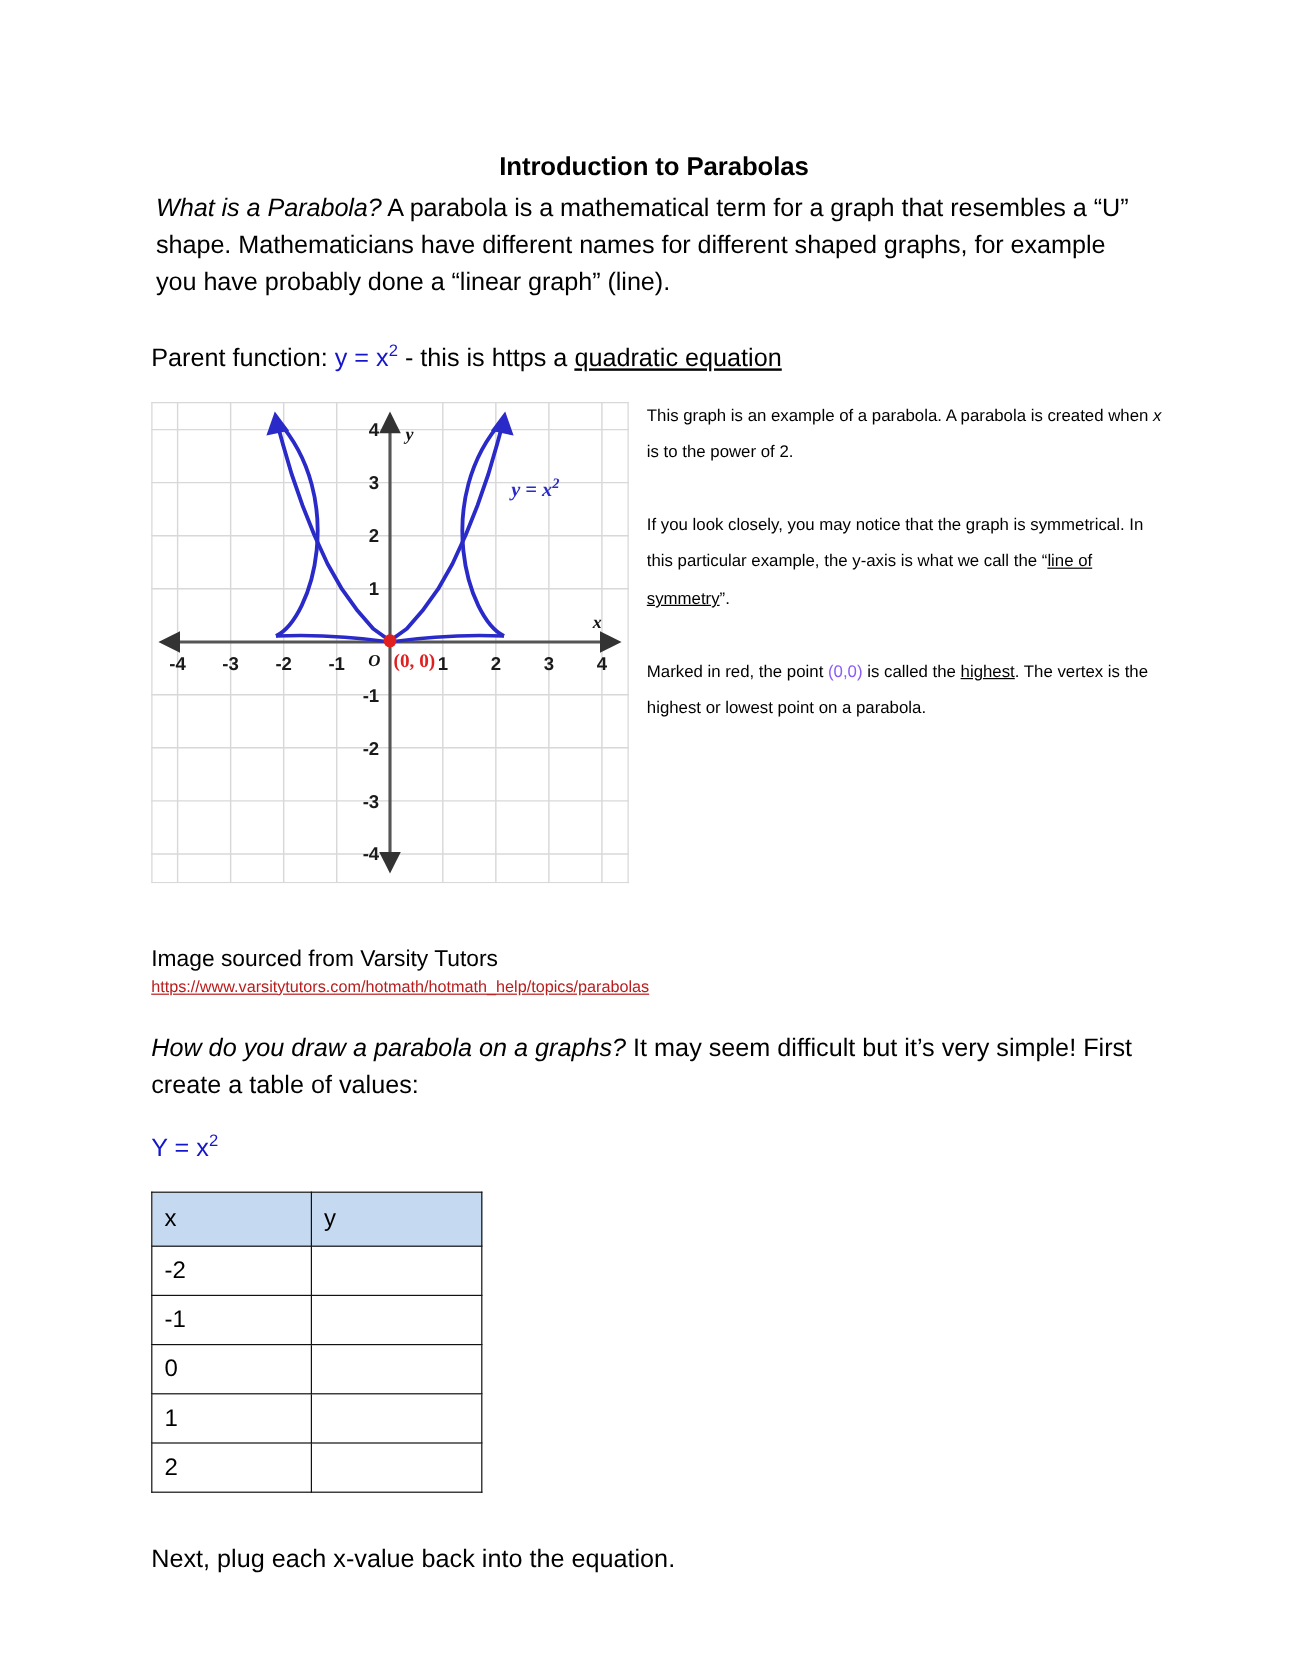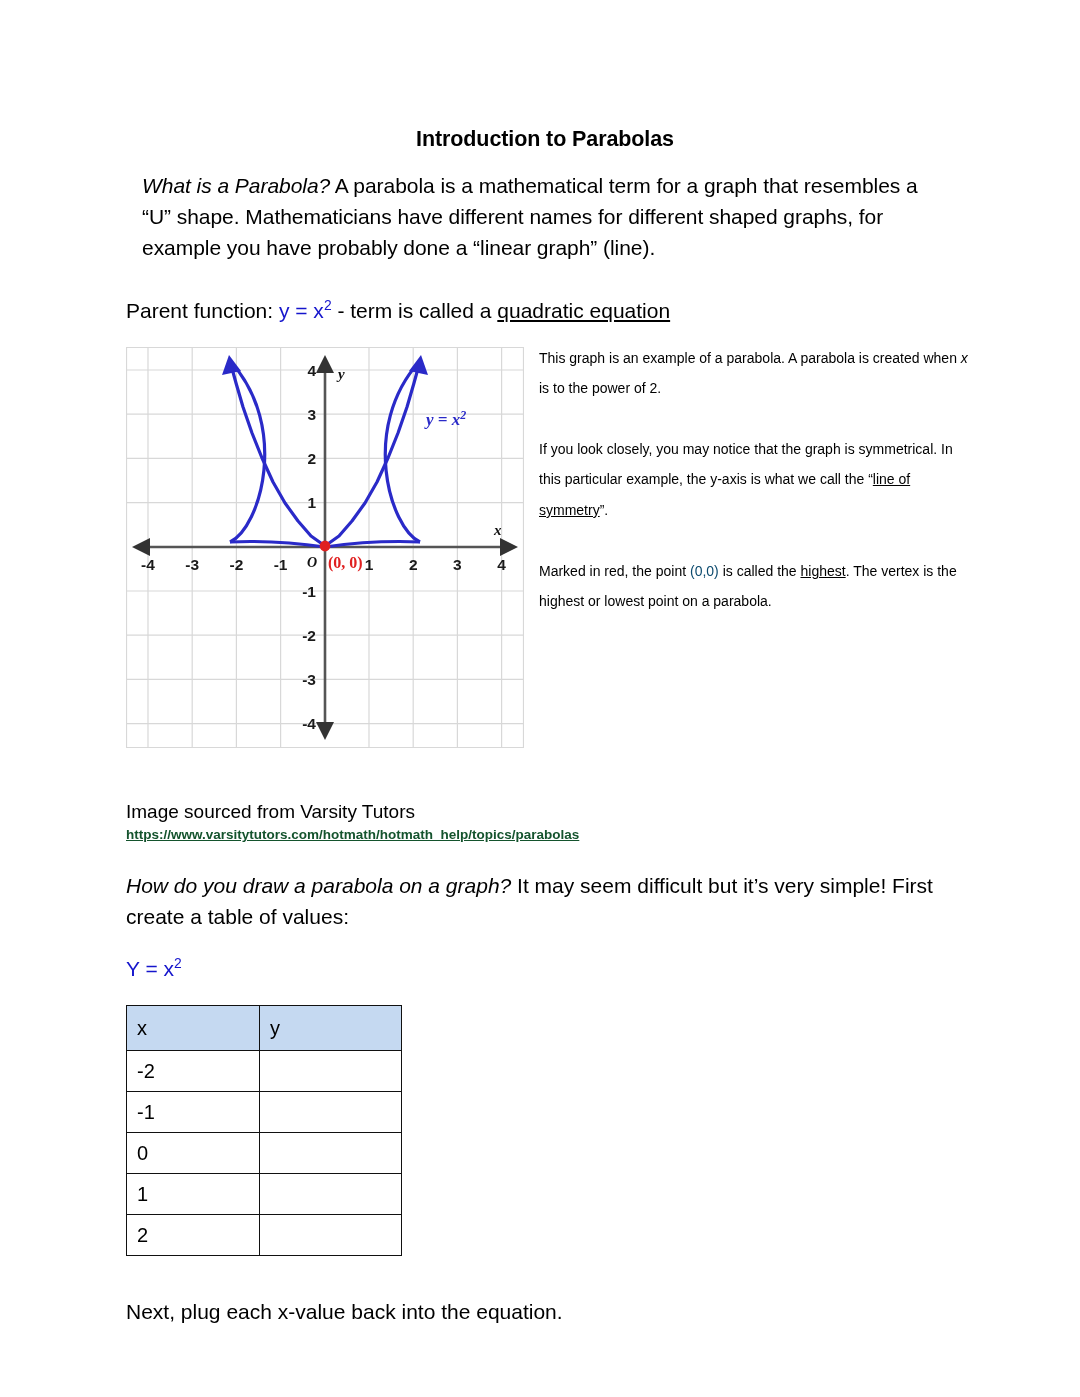--- a/index.html
+++ b/index.html
@@ -36,26 +36,26 @@
     font-weight: bold;
     line-height: 30px;
     letter-spacing: -0.1px;
     margin: 0 0 2px 0;
   }
 
   
   .para {
     font-size: 21px;
     line-height: 31.2px;
-    margin: 16px;
+    margin: 4px;
     letter-spacing: -0.05px;
   }
   .ital { font-style: italic; }
   .blue { color: #1515cc; }
-  .red  { color: #0c4a6e; }
+  .red  { color: #8b5cf6; }
   .uline { text-decoration: underline; }
   sup {
     font-size: 0.66em;
     vertical-align: super;
     line-height: 0;
   }
 
   
   .parent-fn {
     margin-top: 31px;
@@ -93,24 +93,23 @@
   .attrib {
     margin-top: 48px;
     font-size: 19px;
     line-height: 26px;
   }
   .attrib-link {
     display: block;
     margin-top: 1px;
     font-size: 13.5px;
     line-height: 18px;
-    color: #14532d;
+    color: #b91c1c;
     text-decoration: underline;
     word-break: break-all;
-    font-weight: bold;
   }
 
   
   .lower {
     margin-top: 26px;
     font-size: 21px;
     line-height: 31.2px;
   }
   .eq-line {
     font-size: 21px;
@@ -152,21 +151,21 @@
 </head>
 <body>
 
 <div class="page">
   <div class="content">
 
     <h1 class="doc-title">Introduction to Parabolas</h1>
 
     <p class="para"><span class="ital">What is a Parabola?</span><span> A parabola is a mathematical term for a graph that resembles a “U” shape. Mathematicians have different names for different shaped graphs, for example you have probably done a “linear graph” (line).</span></p>
 
-    <p class="parent-fn"><span>Parent function: </span><span class="blue"><span>y = x</span><sup>2</sup></span><span> - term is called a </span><span class="uline">quadratic equation</span></p>
+    <p class="parent-fn"><span>Parent function: </span><span class="blue"><span>y = x</span><sup>2</sup></span><span> - this is https a </span><span class="uline">quadratic equation</span></p>
 
     <div class="fig-row">
 
       <div class="graph-box">
         <svg width="398" height="401" viewBox="0 0 398 401">
 
           <g stroke="#d8d8d8" stroke-width="1.2">
             <line x1="0" y1="0.5" x2="398" y2="0.5"></line>
             <line x1="0" y1="23" x2="398" y2="23"></line>
             <line x1="0" y1="67.2" x2="398" y2="67.2"></line>
@@ -257,21 +256,21 @@
         <div class="side-gap"></div>
         <p><span>Marked in red, the point </span><span class="red">(0,0)</span><span> is called the </span><span class="uline">highest</span><span>. The vertex is the highest or lowest point on a parabola.</span></p>
       </div>
     </div>
 
     <div class="attrib">
       <span>Image sourced from Varsity Tutors</span>
       <a class="attrib-link" href="#">https://www.varsitytutors.com/hotmath/hotmath_help/topics/parabolas</a>
     </div>
 
-    <p class="lower"><span class="ital">How do you draw a parabola on a graph?</span><span> It may seem difficult but it’s very simple! First create a table of values:</span></p>
+    <p class="lower"><span class="ital">How do you draw a parabola on a graphs?</span><span> It may seem difficult but it’s very simple! First create a table of values:</span></p>
 
     <p class="eq-line"><span>Y = x</span><sup>2</sup></p>
 
     <table class="values-table">
       <colgroup>
           <col class="c1">
           <col class="c2">
         </colgroup>
       <thead>
         <tr>

